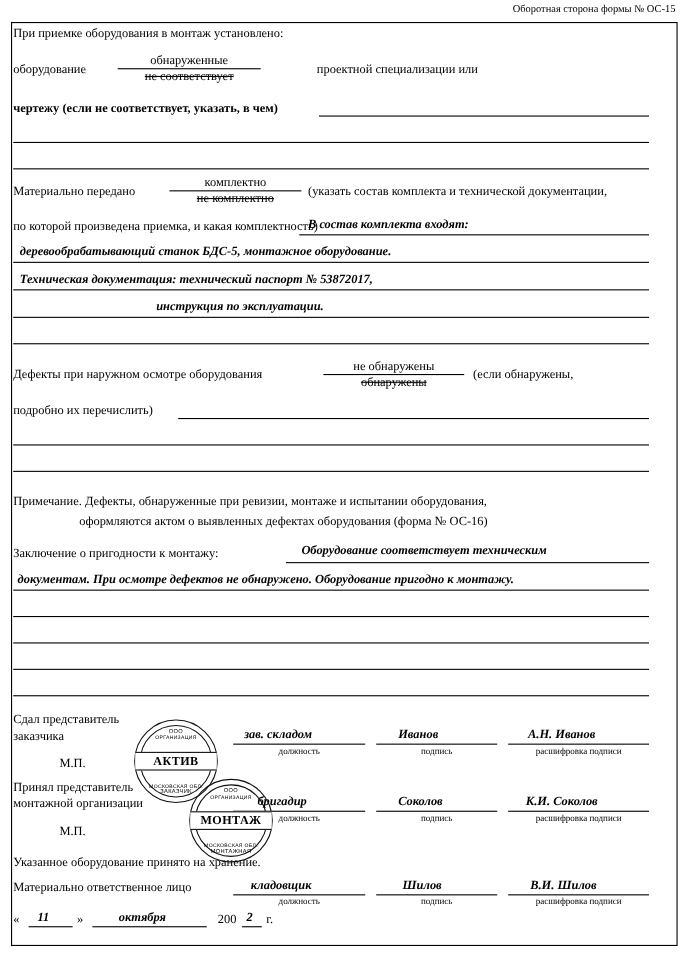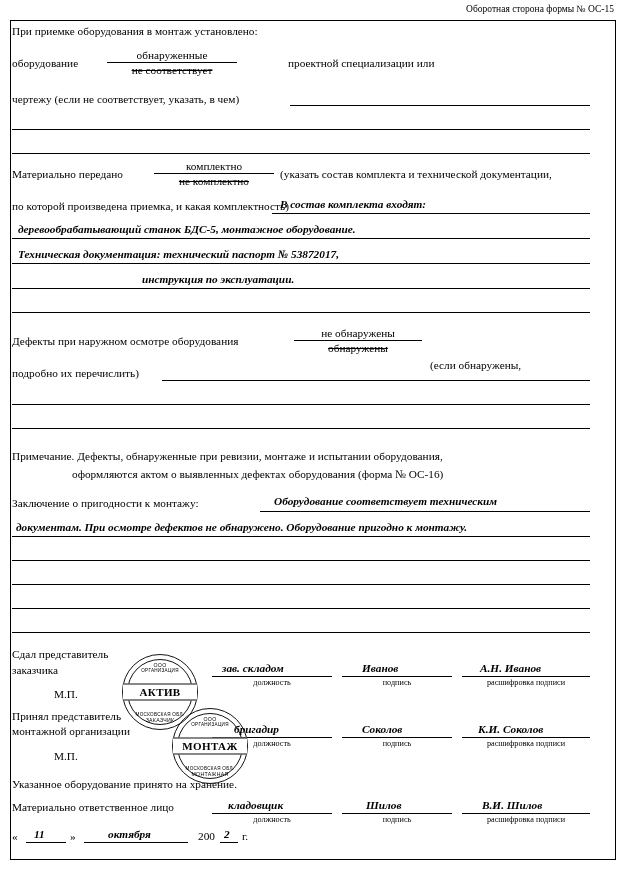--- a/index.html
+++ b/index.html
@@ -151,21 +151,21 @@
     <div class="txt" style="left:0px; top:13px;">При приемке оборудования в монтаж установлено:</div>
 
     <div class="txt" style="left:0px; top:45px;">оборудование</div>
     <div class="frac" style="left:95px; top:37px; width:130px;">
       <div class="top">обнаруженные</div>
       <div class="bar"></div>
       <div class="bot">не соответствует</div>
     </div>
     <div class="txt" style="left:232px; top:45px;margin-left:44px;">проектной специализации или</div>
 
-    <div class="txt" style="left:0px; top:81px;">чертежу (если не соответствует, указать, в чем)</div>
+    <div class="txt" style="left:0px; top:81px;font-weight:bold;">чертежу (если не соответствует, указать, в чем)</div>
     <div class="rule" style="left:278px; top:93px; width:300px;"></div>
     <div class="rule" style="left:0px; top:117px; width:578px;"></div>
     <div class="rule" style="left:0px; top:141px; width:578px;"></div>
 
     <div class="txt" style="left:0px; top:156px;">Материально передано</div>
     <div class="frac" style="left:142px; top:148px; width:120px;">
       <div class="top">комплектно</div>
       <div class="bar"></div>
       <div class="bot">не комплектно</div>
     </div>
@@ -185,21 +185,21 @@
     <div class="rule" style="left:0px; top:276px; width:578px;"></div>
 
     <div class="rule" style="left:0px; top:300px; width:578px;"></div>
 
     <div class="txt" style="left:0px; top:323px;">Дефекты при наружном осмотре оборудования</div>
     <div class="frac" style="left:282px; top:315px; width:128px;">
       <div class="top">не обнаружены</div>
       <div class="bar"></div>
       <div class="bot">обнаружены</div>
     </div>
-    <div class="txt" style="left:418px; top:323px;margin-top:24px;">(если обнаружены,</div>
+    <div class="txt" style="left:418px; top:323px;">(если обнаружены,</div>
 
     <div class="txt" style="left:0px; top:355px;">подробно их перечислить)</div>
     <div class="rule" style="left:150px; top:368px; width:428px;"></div>
     <div class="rule" style="left:0px; top:392px; width:578px;"></div>
     <div class="rule" style="left:0px; top:416px; width:578px;"></div>
 
     <div class="txt" style="left:0px; top:438px;">Примечание. Дефекты, обнаруженные при ревизии, монтаже и испытании оборудования,</div>
     <div class="txt" style="left:60px; top:456px;">оформляются актом о выявленных дефектах оборудования (форма № ОС-16)</div>
 
     <div class="txt" style="left:0px; top:485px;">Заключение о пригодности к монтажу:</div>

